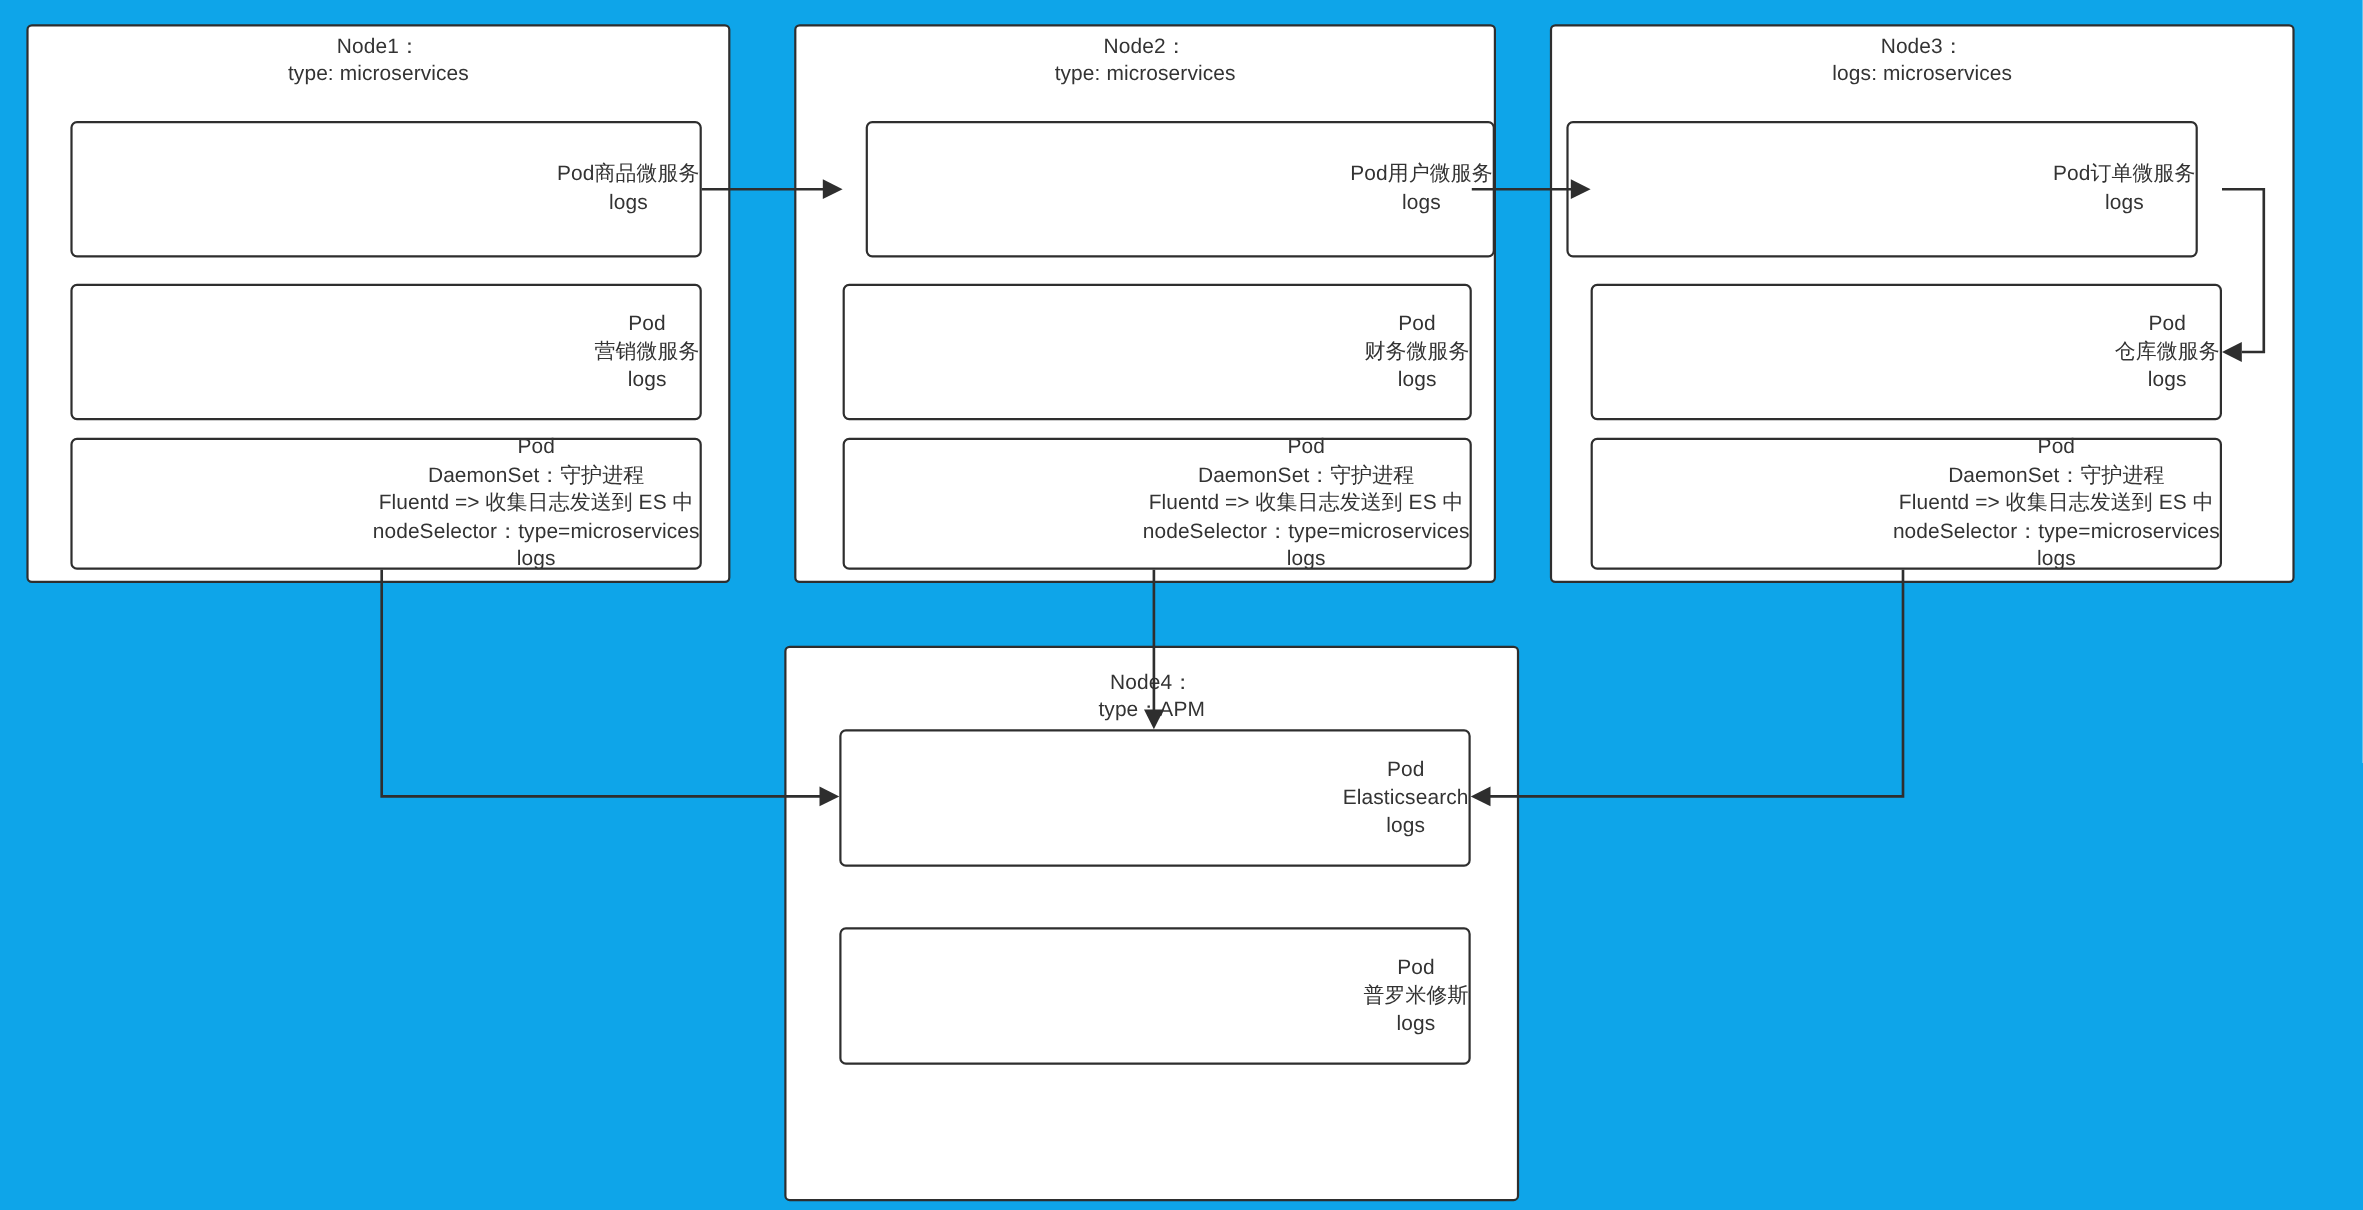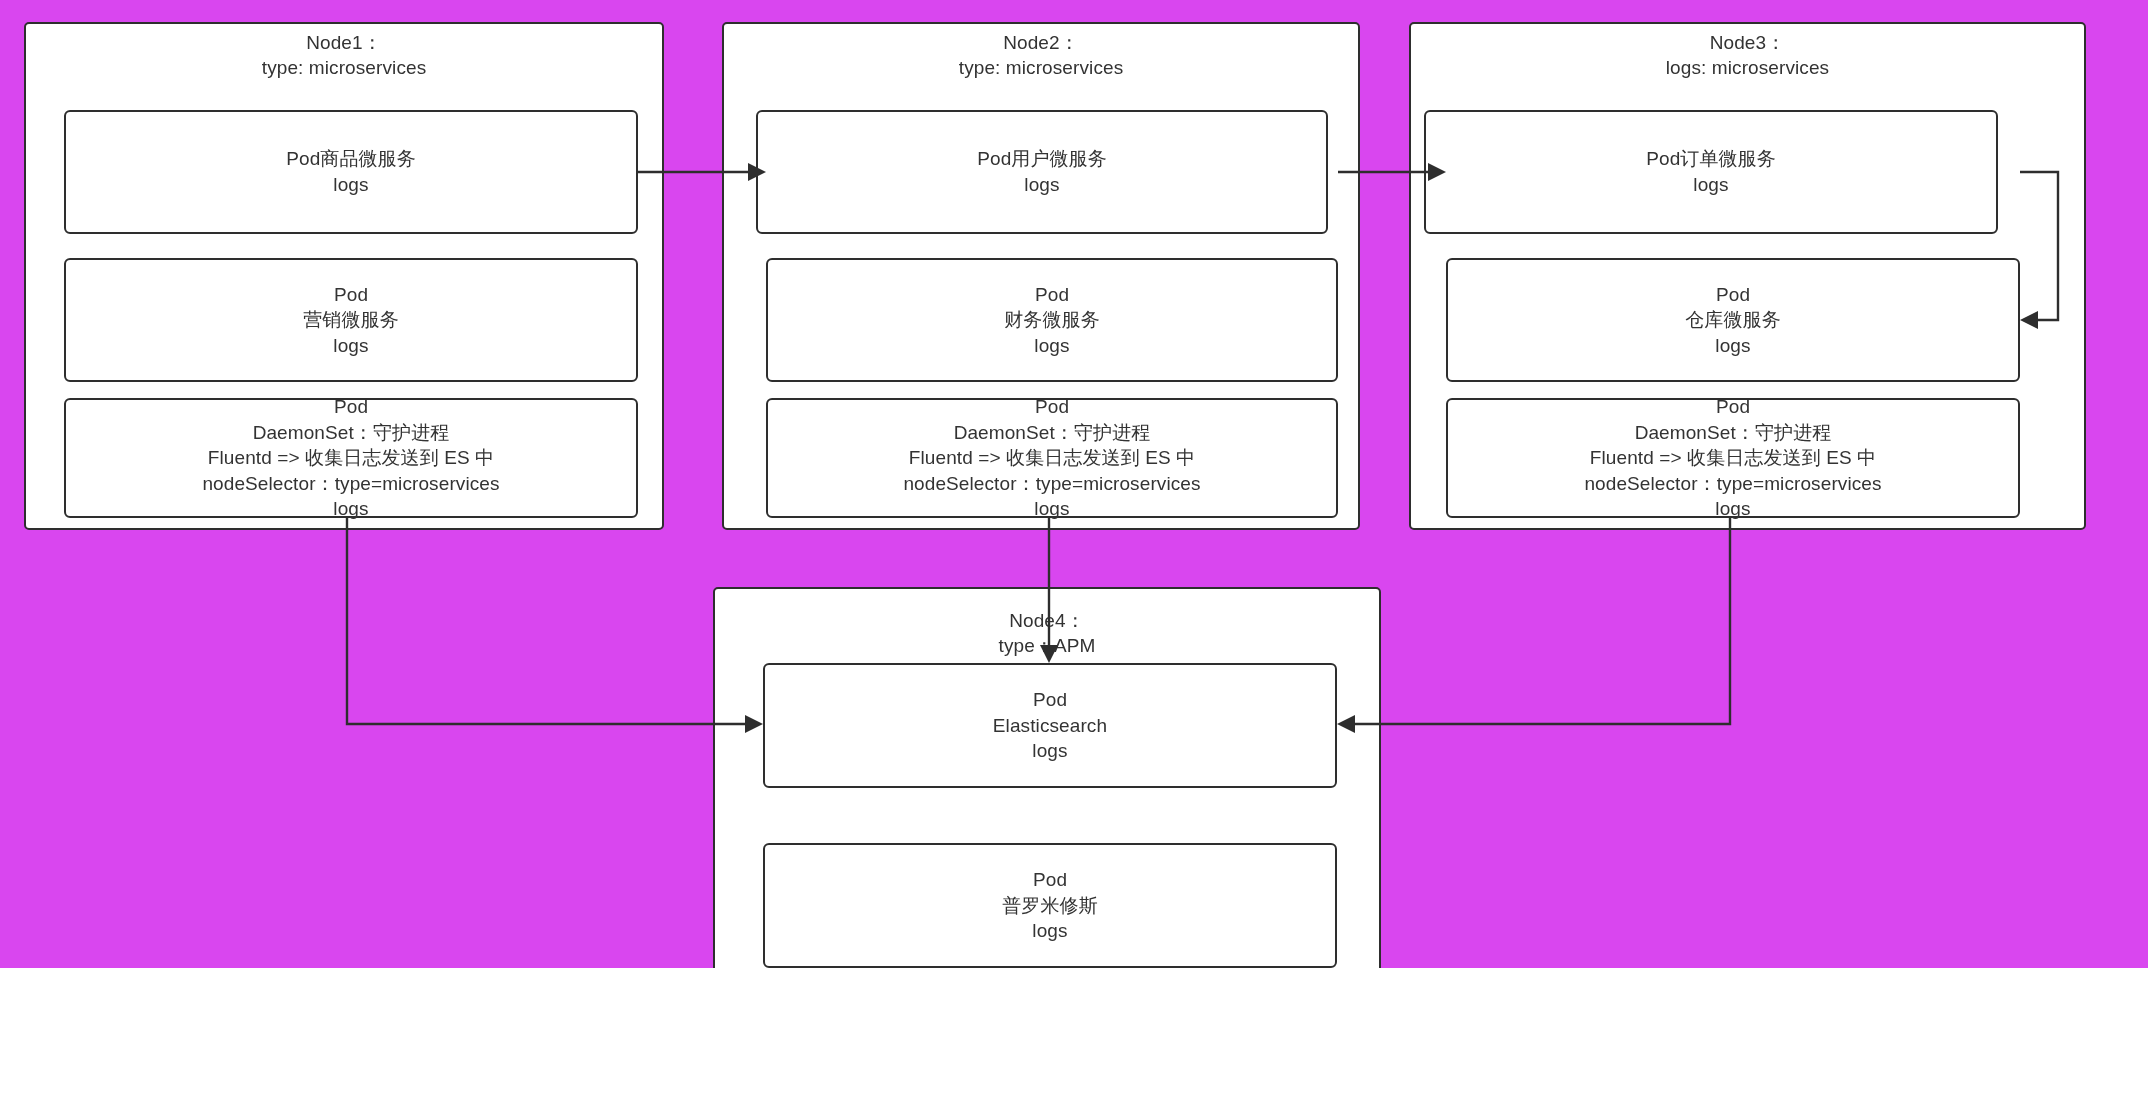--- a/index.html
+++ b/index.html
@@ -8,22 +8,22 @@
     background: #ffffff;
   }
   body {
     font-family: "Liberation Sans", "DejaVu Sans", sans-serif;
     color: #333333;
     -webkit-font-smoothing: antialiased;
   }
   #canvas {
     position: relative;
     width: 2148px;
-    height: 968px;
-    background: #d946ef;
+    height: 1100px;
+    background: #0ea5e9;
     overflow: hidden;
   }
   .node-box {
     position: absolute;
     border: 2px solid #2e2e2e;
     border-radius: 5px;
     background: #ffffff;
     box-sizing: border-box;
   }
   .node-title {
@@ -38,21 +38,21 @@
     letter-spacing: 0.1px;
   }
   .pod-box {
     position: absolute;
     border: 2px solid #2e2e2e;
     border-radius: 6px;
     background: #ffffff;
     box-sizing: border-box;
     display: flex;
     align-items: center;
-    justify-content: center;
+    justify-content: flex-end;
   }
   .pod-text {
     text-align: center;
     font-size: 19px;
     line-height: 1.35;
     color: #333333;
     white-space: pre-line;
     letter-spacing: 0.1px;
   }
   svg.edges {
@@ -102,21 +102,21 @@
 Fluentd =&gt; 收集日志发送到 ES 中
 nodeSelector：type=microservices
 logs</div>
   </div>
 
   <div class="node-box" style="left:722px; top:22px; width:638px; height:508px;">
   </div>
   <div class="node-title" style="left:722px; top:30px; width:638px;text-align:center;">Node2：
 type: microservices</div>
 
-  <div class="pod-box" style="left:756px; top:110px; width:572px; height:124px;">
+  <div class="pod-box" style="left:787px; top:110px; width:572px; height:124px;">
     <div class="pod-text">Pod用户微服务
 logs</div>
   </div>
 
   <div class="pod-box" style="left:766px; top:258px; width:572px; height:124px;">
     <div class="pod-text">Pod
 财务微服务
 logs</div>
   </div>
 

